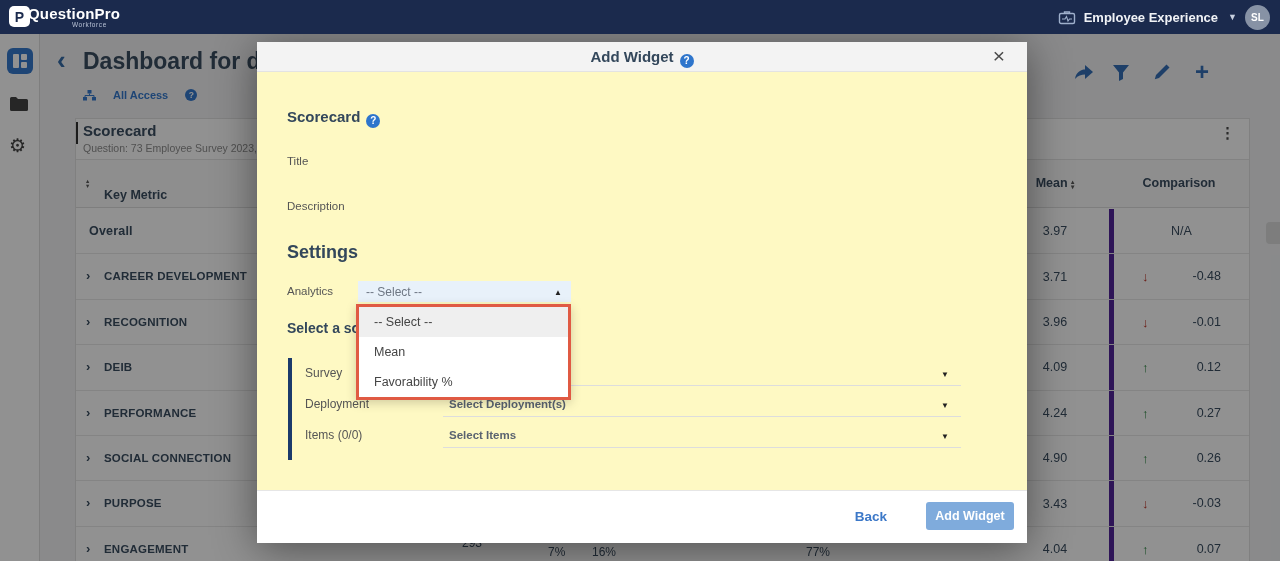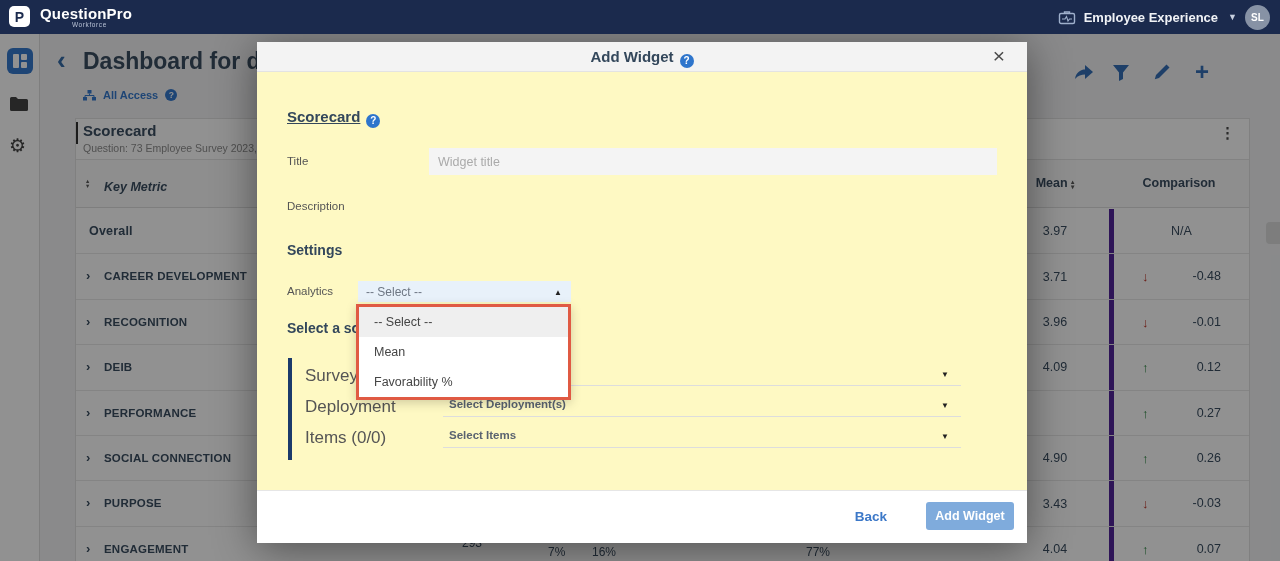--- a/index.html
+++ b/index.html
@@ -3,37 +3,37 @@
 <meta charset="utf-8">
 <style>
   * { margin:0; padding:0; box-sizing:border-box; }
   html,body { width:1280px; height:561px; overflow:hidden; }
   body { font-family:"Liberation Sans", sans-serif; background:#f2f3f5; position:relative; }
   #app { position:absolute; inset:0; width:1280px; height:561px; }
 
   
   .topbar { position:absolute; left:0; top:0; width:1280px; height:34px; background:#1b2a4d; z-index:200; display:flex; align-items:center; }
   .logo-sq { position:absolute; left:9px; top:6px; width:21px; height:21px; background:#fff; border-radius:5px; color:#1b2a4d; font-weight:bold; font-size:14px; display:flex; align-items:center; justify-content:center; }
-  .brand { position:absolute; left:40px; top:5px; color:#fff; font-size:15px; font-weight:600; letter-spacing:.2px; }
+  .brand { position:absolute; left:28px; top:5px; color:#fff; font-size:15px; font-weight:600; letter-spacing:.2px; }
   .brand-sub { position:absolute; left:72px; top:21px; color:#b9c3d6; font-size:6.5px; letter-spacing:.6px; }
   .tb-right { position:absolute; right:10px; top:0; height:34px; display:flex; align-items:center; gap:8px; }
   .product-label { color:#f0f2f6; font-size:13px; font-weight:bold; }
   .tb-caret { color:#c9d1e0; font-size:9px; margin-left:2px; }
   .avatar { width:25px; height:25px; border-radius:50%; background:#8792a5; color:#fff; font-size:10px; font-weight:bold; display:flex; align-items:center; justify-content:center; }
 
   
   .sidebar { position:absolute; left:0; top:34px; width:40px; height:527px; background:#ffffff; border-right:1px solid #dcdcdc; z-index:1; }
   .sb-dash { position:absolute; left:7px; top:14px; width:26px; height:26px; background:#2e75cc; border-radius:6px; }
   .sb-icon { position:absolute; left:9px; color:#3d3d3d; }
 
   
   .main { position:absolute; left:40px; top:34px; width:1240px; height:527px; background:#f2f3f5; z-index:1; }
   .back-chev { position:absolute; left:17px; top:13px; color:#2e66a4; font-size:26px; font-weight:bold; line-height:26px; }
   .page-title { position:absolute; left:43px; top:14px; color:#33475b; font-size:23px; font-weight:bold; }
-  .access-row { position:absolute; left:43px; top:55px; display:flex; align-items:center; gap:7px; color:#2e75cc; font-size:11px; font-weight:bold; }
+  .access-row { position:absolute; left:43px; top:55px; display:flex; align-items:center; gap:17px; color:#2e75cc; font-size:11px; font-weight:bold; }
   .help-dot { display:inline-flex; width:12px; height:12px; border-radius:50%; background:#2e75cc; color:#fff; font-size:8.5px; font-weight:bold; align-items:center; justify-content:center; }
 
   .widget-card { position:absolute; left:35px; top:84px; width:1175px; height:443px; background:#fff; border:1px solid #e0e0e0; border-bottom:none; }
   .wc-titlebar { position:absolute; left:0; top:3px; width:2px; height:22px; background:#2b2b2b; }
   .wc-title { position:absolute; left:7px; top:3px; color:#33475b; font-size:15px; font-weight:bold; }
   .wc-sub { position:absolute; left:7px; top:23px; color:#8a8a8a; font-size:10.5px; white-space:nowrap; }
   .wc-menu { position:absolute; right:14px; top:5px; color:#444; font-size:15px; font-weight:bold; letter-spacing:0; }
   .wc-divider { position:absolute; left:0; top:40px; width:100%; height:1px; background:#e4e4e4; }
 
   .tbl-head { position:absolute; left:0; top:41px; width:1173px; height:48px; background:#fafafa; border-bottom:1px solid #dcdcdc; }
@@ -75,21 +75,21 @@
   .f-input { position:absolute; left:172px; width:568px; height:27px; background:#f4f4f4; border:none; color:#aaa; font-size:12.5px; padding-left:9px; display:flex; align-items:center; }
 
   .an-select { position:absolute; left:101px; top:239px; width:213px; height:21px; background:#e8f1fa; display:flex; align-items:center; color:#6d7683; font-size:12px; padding-left:8px; }
   .an-caret { position:absolute; right:9px; top:7px; color:#222; font-size:8px; }
 
   .dd-panel { position:absolute; left:99px; top:262px; width:215px; height:96px; background:#fff; border:3px solid #e05a43; box-shadow:0 3px 10px rgba(0,0,0,.18); z-index:10; }
   .dd-opt { height:30px; display:flex; align-items:center; padding-left:15px; color:#454545; font-size:12.5px; }
   .dd-opt.selected { background:#efefef; }
 
   .src-bar { position:absolute; left:31px; top:316px; width:4px; height:102px; background:#1b3a6b; }
-  .src-label { position:absolute; left:48px; color:#555; font-size:17px; }
+  .src-label { position:absolute; left:48px; color:#555; font-size:12px; }
   .src-field { position:absolute; left:186px; width:518px; border-bottom:1px solid #ddd; height:22px; color:#5a6370; font-size:11.5px; font-weight:bold; }
   .src-field .ph { position:absolute; left:6px; top:3px; }
   .src-caret { position:absolute; right:12px; top:6px; color:#222; font-size:8px; }
 
   .m-footer { position:absolute; left:0; top:448px; width:100%; height:53px; border-top:1px solid #e6e6e6; background:#fff; }
   .back-link { position:absolute; right:140px; top:18px; color:#3c78c8; font-size:13.5px; font-weight:bold; cursor:pointer; }
   .submit-btn { position:absolute; right:13px; top:11px; width:88px; height:28px; background:#7fabdc; border:none; border-radius:3px; color:#fff; font-size:12.5px; font-weight:bold; display:flex; align-items:center; justify-content:center; cursor:pointer; }
 
   
   .toolbar { position:absolute; left:0; top:34px; z-index:1; }
@@ -151,21 +151,21 @@
       <div class="wc-title">Scorecard</div>
       <div class="wc-sub">Question: 73 Employee Survey 2023, 24</div>
       <div class="wc-menu">⋮</div>
       <div class="wc-divider"></div>
 
       <div class="tbl-head">
         <span class="sort-ic" style="position:absolute; left:10px; top:18px;">
             <span>▴</span>
             <span>▾</span>
           </span>
-        <span class="th-label" style="position:absolute; left:28px; top:20px;font-style:italic;">Key Metric</span>
+        <span class="th-label" style="position:absolute; left:28px; top:28px;">Key Metric</span>
         <span class="th-label mean-head"><span>Mean</span> <span class="sort-ic">
               <span>▴</span>
               <span>▾</span>
             </span></span>
         <span class="th-label cmp-head">Comparison</span>
       </div>
 
       <div class="tbl-rows">
         <div class="trow" style="border-top:none;">
           <span class="row-label plain" style="font-weight:bold;">Overall</span>
@@ -197,20 +197,21 @@
           <span class="row-label">DEIB</span>
           <span class="col-mean">4.09</span>
           <span class="col-cmp">
               <span class="cmp-arrow up">↑</span>
               <span class="cmp-val">0.12</span>
             </span>
         </div>
         <div class="trow">
           <span class="row-chev">›</span>
           <span class="row-label">PERFORMANCE</span>
+          <span class="col-mean">4.24</span>
           <span class="col-cmp">
               <span class="cmp-arrow up">↑</span>
               <span class="cmp-val">0.27</span>
             </span>
         </div>
         <div class="trow">
           <span class="row-chev">›</span>
           <span class="row-label">SOCIAL CONNECTION</span>
           <span class="col-mean">4.90</span>
           <span class="col-cmp">
@@ -271,30 +272,29 @@
   <div class="overlay"></div>
 
   <div class="modal">
     <div class="m-head">
       <div class="m-title-wrap">
         <span class="m-title">Add Widget</span><span class="m-help">?</span>
       </div>
       <span class="m-close">×</span>
     </div>
 
-    <div class="sec-head" style="left:30px; top:66px;text-decoration:underline;">
+    <div class="sec-head" style="left:30px; top:66px;">
       <span>Scorecard</span><span class="m-help">?</span>
     </div>
 
     <span class="f-label" style="top:113px;">Title</span>
-    <div class="f-input" style="top:106px;">Widget title</div>
 
     <span class="f-label" style="top:158px;">Description</span>
 
-    <div class="sec-head" style="left:30px; top:200px; font-size:14px;">Settings</div>
+    <div class="sec-head" style="left:30px; top:200px; font-size:18px;">Settings</div>
 
     <span class="f-label" style="top:243px;">Analytics</span>
     <div class="an-select">
       <span>-- Select --</span>
       <span class="an-caret">▲</span>
     </div>
 
     <div class="sec-head" style="left:30px; top:278px; font-size:14px;">Select a source</div>
 
     <div class="src-bar"></div>

